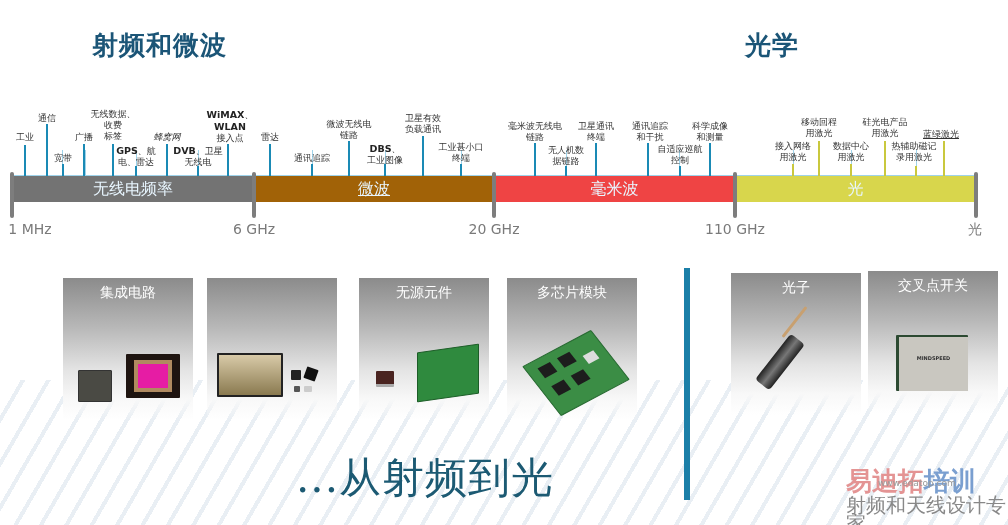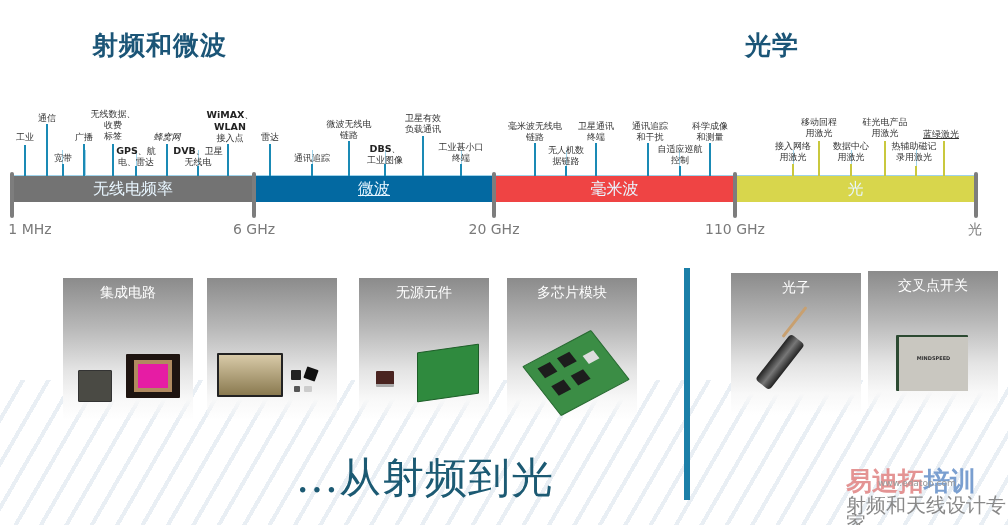--- a/index.html
+++ b/index.html
@@ -87,21 +87,21 @@
   <div class="grid-top" style="left:679px;"></div>
   <div class="grid-top" style="left:710px;"></div>
   <div class="grid-top" style="left:793px;"></div>
   <div class="grid-top" style="left:819px;"></div>
   <div class="grid-top" style="left:851px;"></div>
   <div class="grid-top" style="left:885px;"></div>
   <div class="grid-top" style="left:916px;"></div>
   <div class="grid-top" style="left:944px;"></div>
 
   <div class="band" style="left:12px; width:242px; background:#737373;">无线电频率</div>
-  <div class="band" style="left:254px; width:240px; background:#0369a1;text-decoration:underline;">微波</div>
+  <div class="band" style="left:254px; width:240px; background:#a16207;text-decoration:underline;">微波</div>
   <div class="band" style="left:494px; width:241px; background:#ef4444;">毫米波</div>
   <div class="band" style="left:735px; width:241px; background:#d8d64c;">光</div>
 
   <div class="boundary" style="left:10px;"></div>
   <div class="boundary" style="left:252px;"></div>
   <div class="boundary" style="left:492px;"></div>
   <div class="boundary" style="left:733px;"></div>
   <div class="boundary" style="left:974px;"></div>
 
   <div class="axis-label" style="left:30px;">1 MHz</div>

